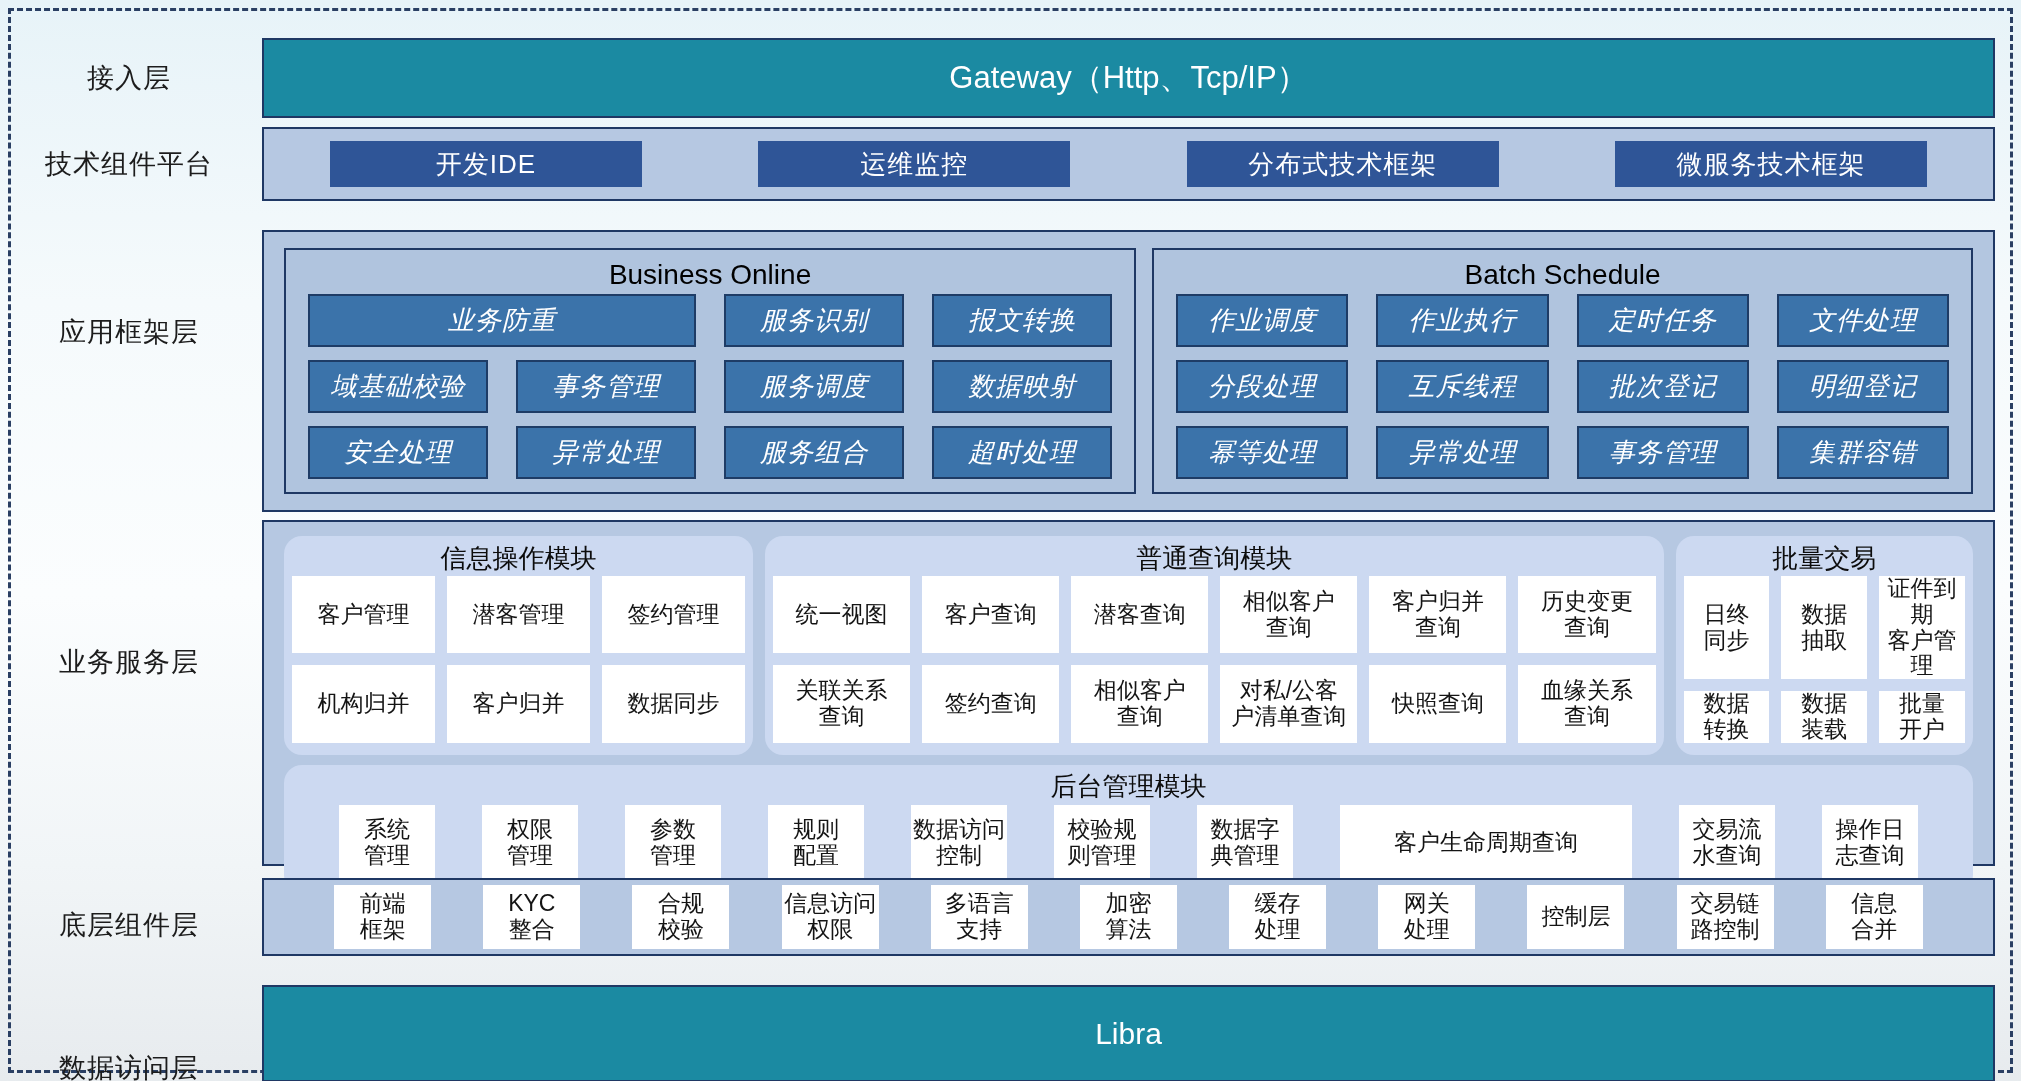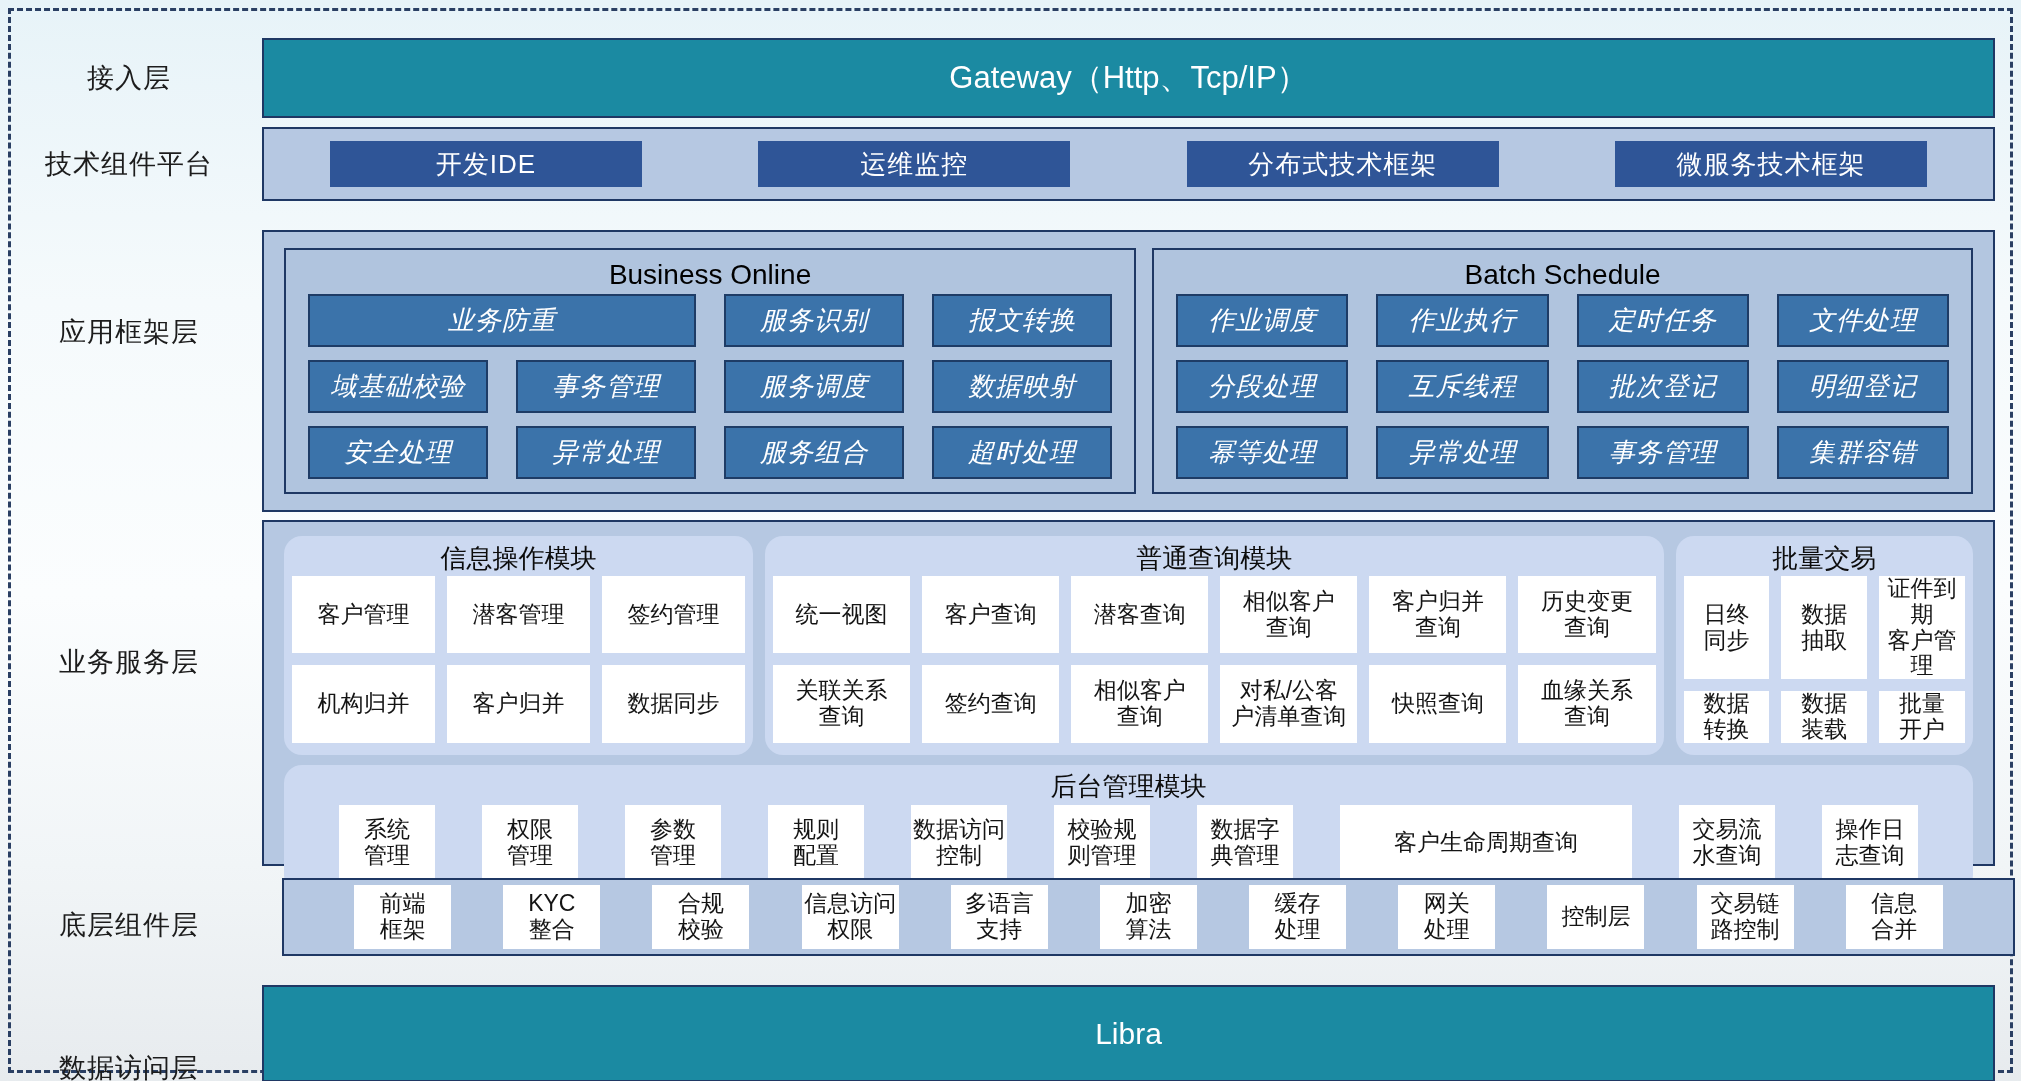--- a/index.html
+++ b/index.html
@@ -85,21 +85,20 @@
   }
   .admin-module{height:128px;flex:none;}
   .admin-row{display:flex;flex:1;align-items:stretch;justify-content:space-evenly;}
   .admin-row .wbox{width:96px;flex:none;}
   .admin-row .wbox.wide{width:292px;}
 
   .sec-base{
     top:878px;height:78px;background:#b6c8e2;border:2px solid #1f3864;
     display:flex;align-items:center;justify-content:space-evenly;
     padding:0 18px;
-    margin-left:20px;
   }
   .sec-base .wbox{width:97px;height:64px;flex:none;}
 </style>
 </head>
 <body>
 
 <div class="stage">
   <div class="frame"></div>
 
   <div class="layer-label" style="top:38px;height:80px;">接入层</div>

